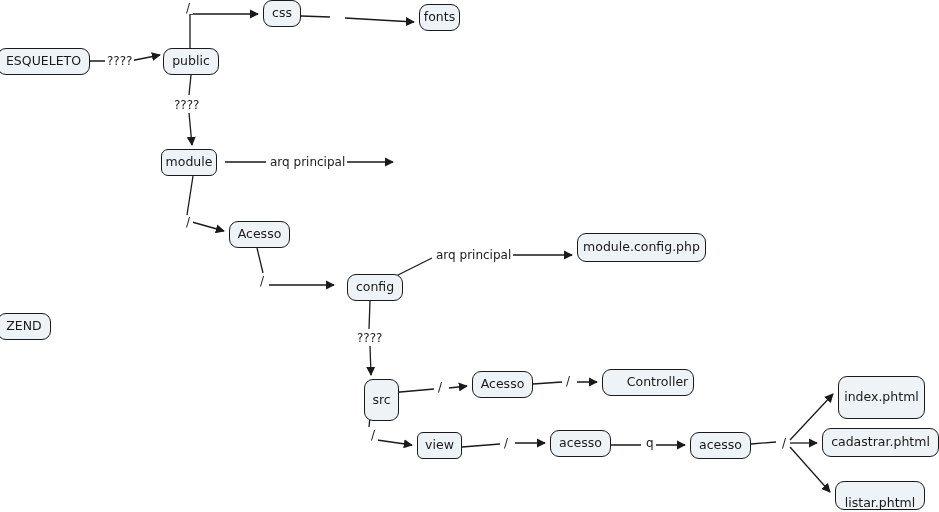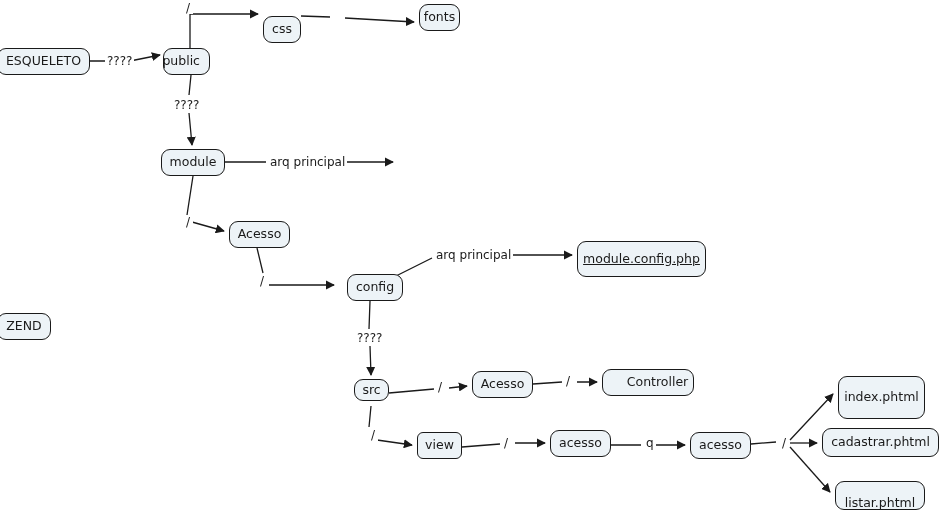--- a/index.html
+++ b/index.html
@@ -106,50 +106,50 @@
   </svg>
 
   <div class="node" style="left:-3px; top:48px; width:93px; height:27px;">
     <span>ESQUELETO</span>
   </div>
 
   <div class="node" style="left:-3px; top:313px; width:54px; height:27px;">
     <span>ZEND</span>
   </div>
 
-  <div class="node" style="left:163px; top:48px; width:47px; height:27px;justify-content:flex-end;">
+  <div class="node" style="left:163px; top:48px; width:56px; height:27px;">
     <span>public</span>
   </div>
 
-  <div class="node" style="left:263px; top:16px; width:38px; height:27px;">
+  <div class="node" style="left:263px; top:0; width:38px; height:27px;">
     <span>css</span>
   </div>
 
   <div class="node" style="left:419px; top:4px; width:41px; height:27px;">
     <span>fonts</span>
   </div>
 
-  <div class="node" style="left:161px; top:149px; width:64px; height:27px;">
+  <div class="node" style="left:161px; top:149px; width:56px; height:27px;border-radius:7px;">
     <span>module</span>
   </div>
 
 
   <div class="node" style="left:229px; top:221px; width:61px; height:27px;">
     <span>Acesso</span>
   </div>
 
   <div class="node" style="left:347px; top:274px; width:56px; height:27px;">
     <span>config</span>
   </div>
 
-  <div class="node" style="left:577px; top:241px; width:129px; height:36px;text-decoration:underline;">
+  <div class="node" style="left:577px; top:233px; width:129px; height:29px;">
     <span>module.config.php</span>
   </div>
 
-  <div class="node" style="left:354px; top:379px; width:35px; height:22px;">
+  <div class="node" style="left:364px; top:379px; width:35px; height:42px;">
     <span>src</span>
   </div>
 
   <div class="node" style="left:472px; top:371px; width:61px; height:27px;">
     <span>Acesso</span>
   </div>
 
   <div class="node" style="left:602px; top:369px; width:92px; height:27px;padding-left:28px;">
     <span>Controller</span>
   </div>

